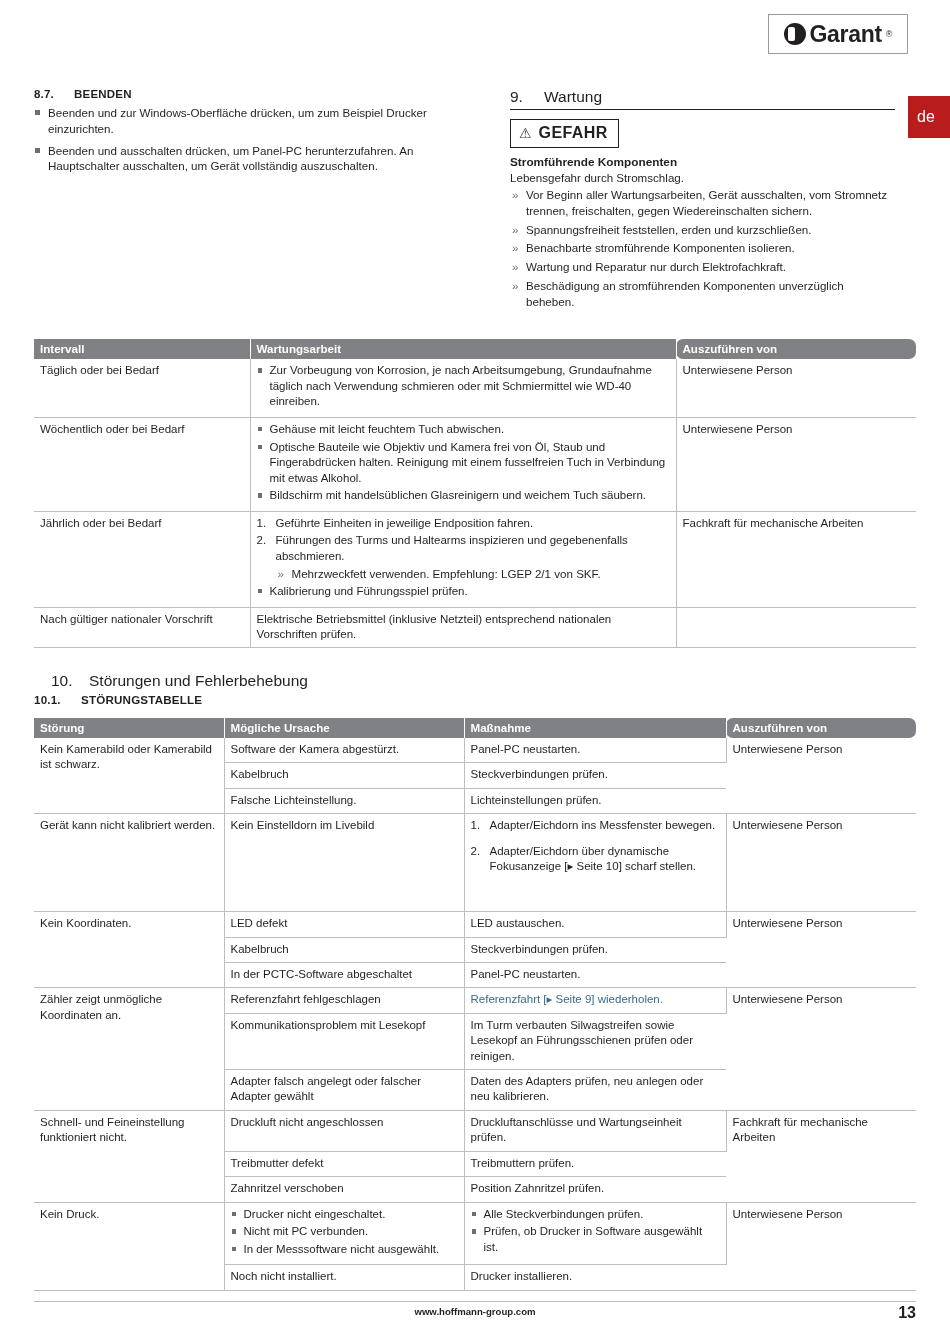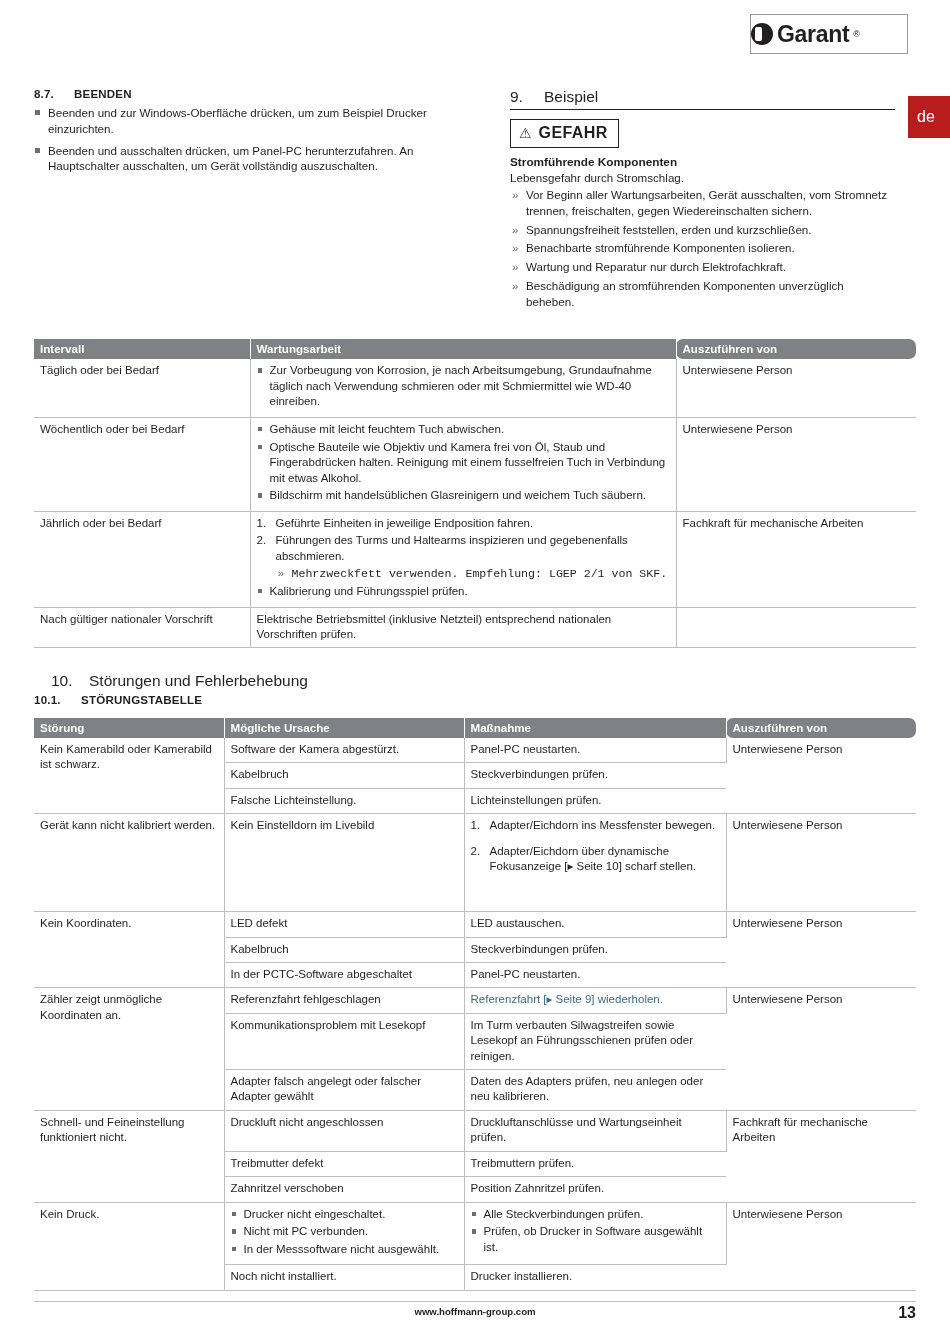--- a/index.html
+++ b/index.html
@@ -17,25 +17,26 @@
     position: relative;
     width: 950px;
     height: 1343px;
     padding: 0;
   }
 
   
   .logo-box {
     position: absolute;
     top: 14px; right: 42px;
-    width: 158px; height: 40px;
+    width: 140px; height: 40px;
     border: 1px solid #9a9a9a;
     background: #ffffff;
     display: flex;
     align-items: center;
+    justify-content: center;
   }
   .logo-inner { display:flex; align-items:center; gap:4px; }
   .logo-mark {
     width: 22px; height: 22px;
     border-radius: 50%;
     background: #231f20;
     position: relative;
   }
   .logo-mark::after{
     content:"";
@@ -194,21 +195,21 @@
     padding-left: 19px;
     margin-bottom: 2px;
     line-height: 1.34;
   }
   ol.num > li::before {
     content: counter(it) ".";
     position: absolute;
     left: 0; top: 0;
   }
   ul.chev.tight { margin: 1px 0 2px 0; }
-  ul.chev.tight > li { margin-bottom: 1px; padding-left: 16px; font-family: Liberation Mono, monospace; }
+  ul.chev.tight > li { margin-bottom: 1px; padding-left: 16px; }
 
   .sub-indent { padding-left: 19px; }
 
   
   .flow { position: absolute; left: 34px; width: 882px; }
 
   .h2flow {
     display: flex;
     align-items: baseline;
     font-size: 15.5px;
@@ -275,21 +276,21 @@
     </h4>
     <ul class="sq">
       <li>Beenden und zur Windows-Oberfläche drücken, um zum Beispiel Drucker einzurichten.</li>
       <li>Beenden und ausschalten drücken, um Panel-PC herunterzufahren. An Hauptschalter ausschalten, um Gerät vollständig auszuschalten.</li>
     </ul>
   </div>
 
   <div class="col-right">
     <div class="h2row">
       <span class="n">9.</span>
-      <span class="t">Beispiel</span>
+      <span class="t">Wartung</span>
     </div>
 
     <div class="danger">
       <span class="tri">⚠</span>
       <span class="lbl">GEFAHR</span>
     </div>
 
     <p class="bold-line">Stromführende Komponenten</p>
     <p class="plain-line">Lebensgefahr durch Stromschlag.</p>
 

